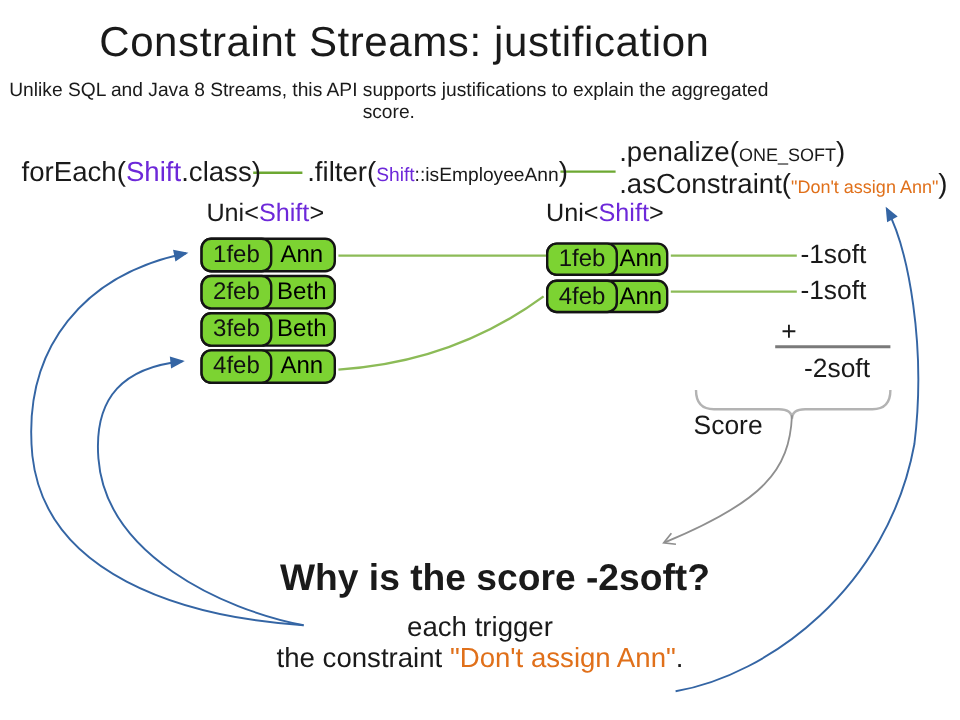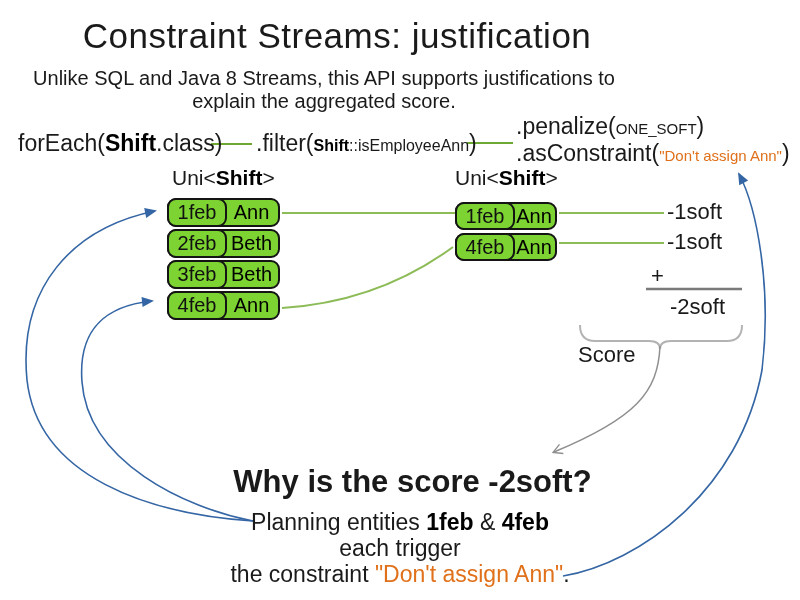--- a/index.html
+++ b/index.html
@@ -3,26 +3,26 @@
 <meta charset="utf-8">
 <style>
   html,body{margin:0;padding:0;background:#fff;}
   #slide{
     position:relative;width:800px;height:600px;overflow:hidden;
     font-family:"Liberation Sans",sans-serif;color:#1a1a1a;background:#fff;
   }
   .abs{position:absolute;}
   
   #title{top:16px;left:0;width:674px;text-align:center;font-size:35px;letter-spacing:.5px;}
-  #subtitle{top:67px;left:0;width:648px;text-align:center;font-size:20px;}
+  #subtitle{top:67px;left:0;width:648px;text-align:center;font-size:16px;}
   
   .code{font-size:23px;white-space:nowrap;}
   .code .sm{font-size:16px;}
   .code .xs{font-size:15px;}
-  .green-t{color:#000000;font-weight:bold;}
+  .green-t{color:#6d28d9;}
   .orange-t{color:#e0701a;}
   #code-foreach{left:18px;top:130px;}
   #code-filter{left:256px;top:130px;}
   #code-penalize{left:516px;top:113px;}
   #code-asconstraint{left:516px;top:140px;}
   
   .uni-label{font-size:21px;white-space:nowrap;}
   #uni-left-label{left:172px;top:166px;}
   #uni-right-label{left:455px;top:166px;}
   
@@ -133,18 +133,17 @@
   </div>
 
   <div id="score-1" class="abs score-txt">-1soft</div>
   <div id="score-2" class="abs score-txt">-1soft</div>
   <div id="plus-sign" class="abs score-txt">+</div>
   <div id="score-label" class="abs score-txt">Score</div>
   <div id="total-score" class="abs score-txt">-2soft</div>
 
   <div id="explanation" class="abs">
     <div id="why-heading">Why is the score -2soft?</div>
-    <div class="expl-line"><span>Planning entities </span><span class="green-t">1feb</span><span> &amp; </span><span class="green-t">4feb</span></div>
     <div class="expl-line">each trigger</div>
     <div class="expl-line"><span>the constraint </span><span class="orange-t">"Don't assign Ann"</span><span>.</span></div>
   </div>
 
 </div>
 
 </body></html>

